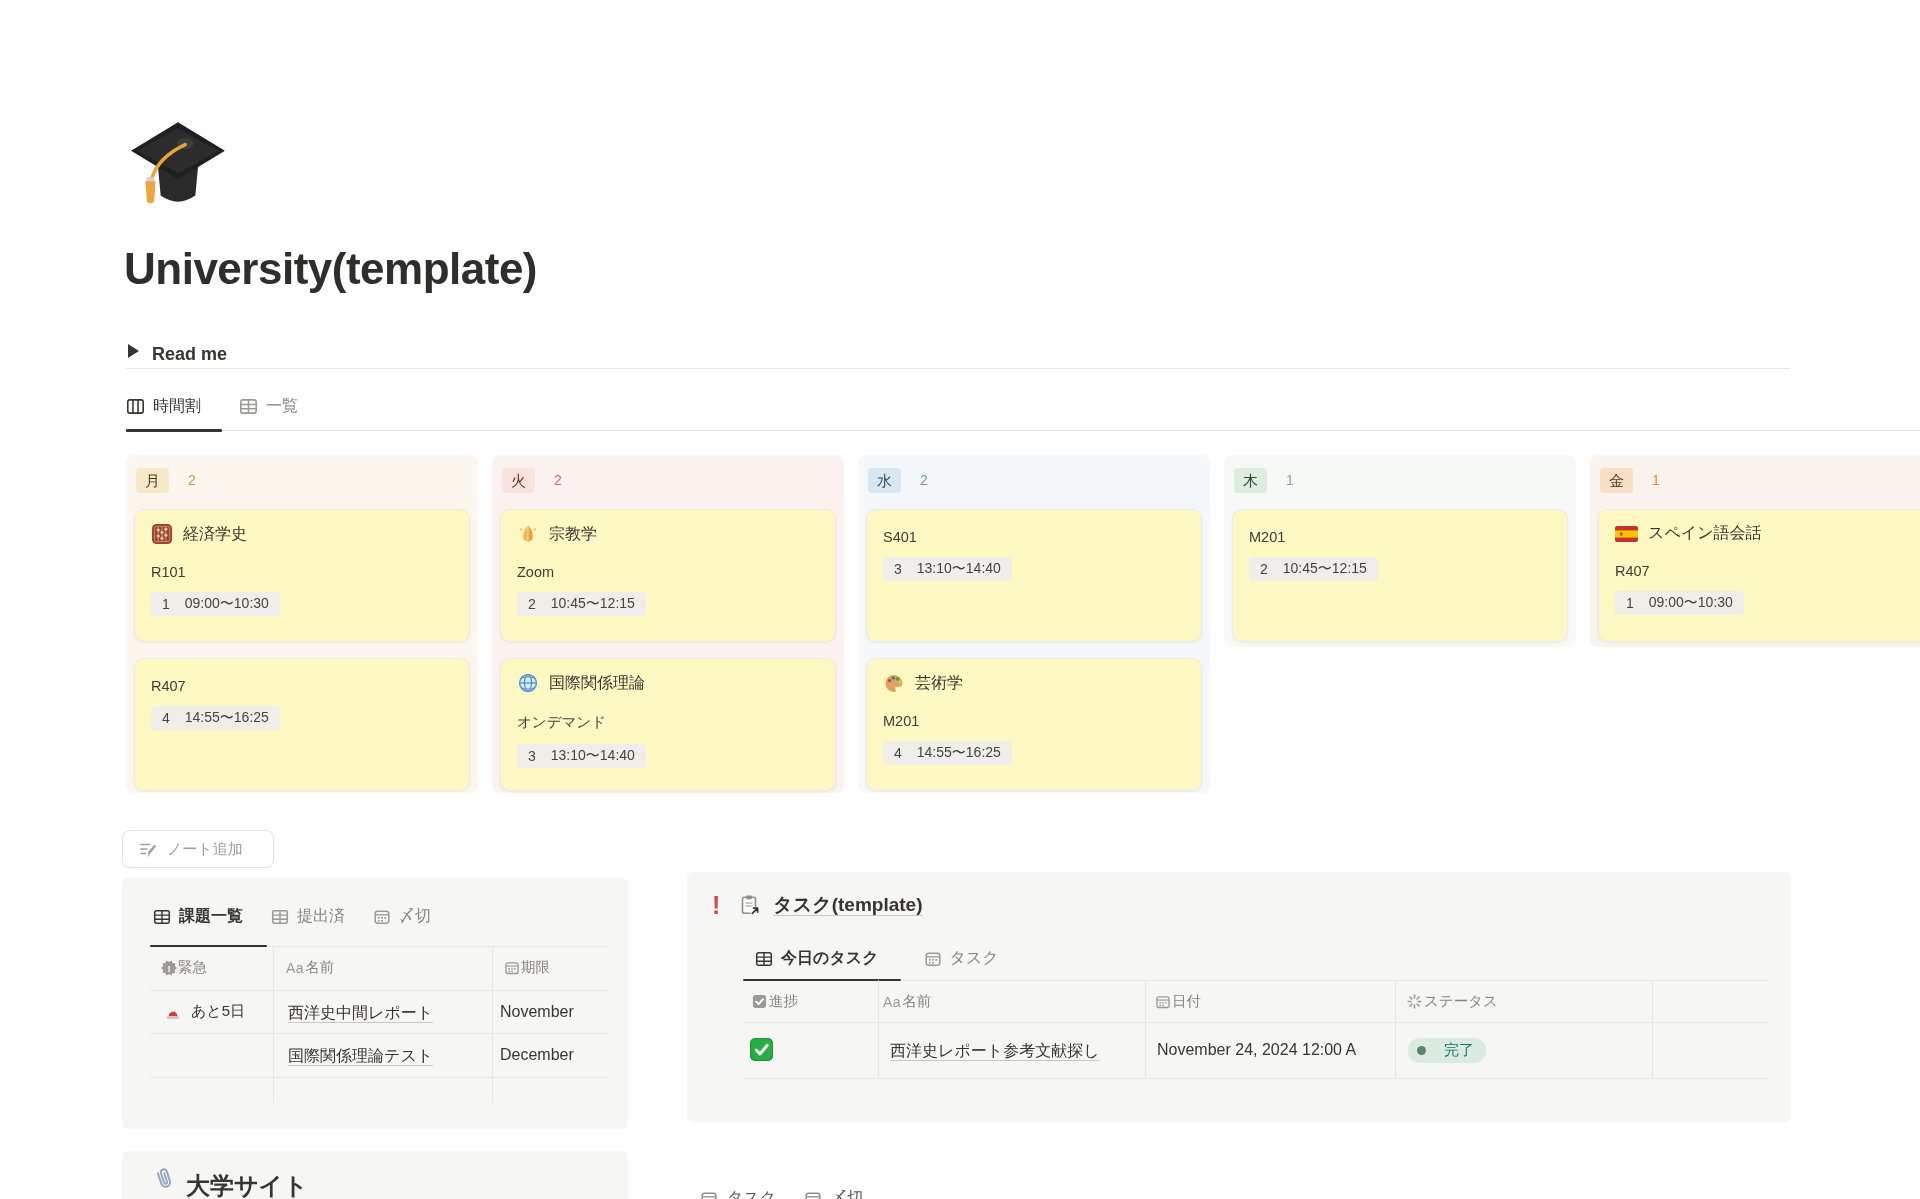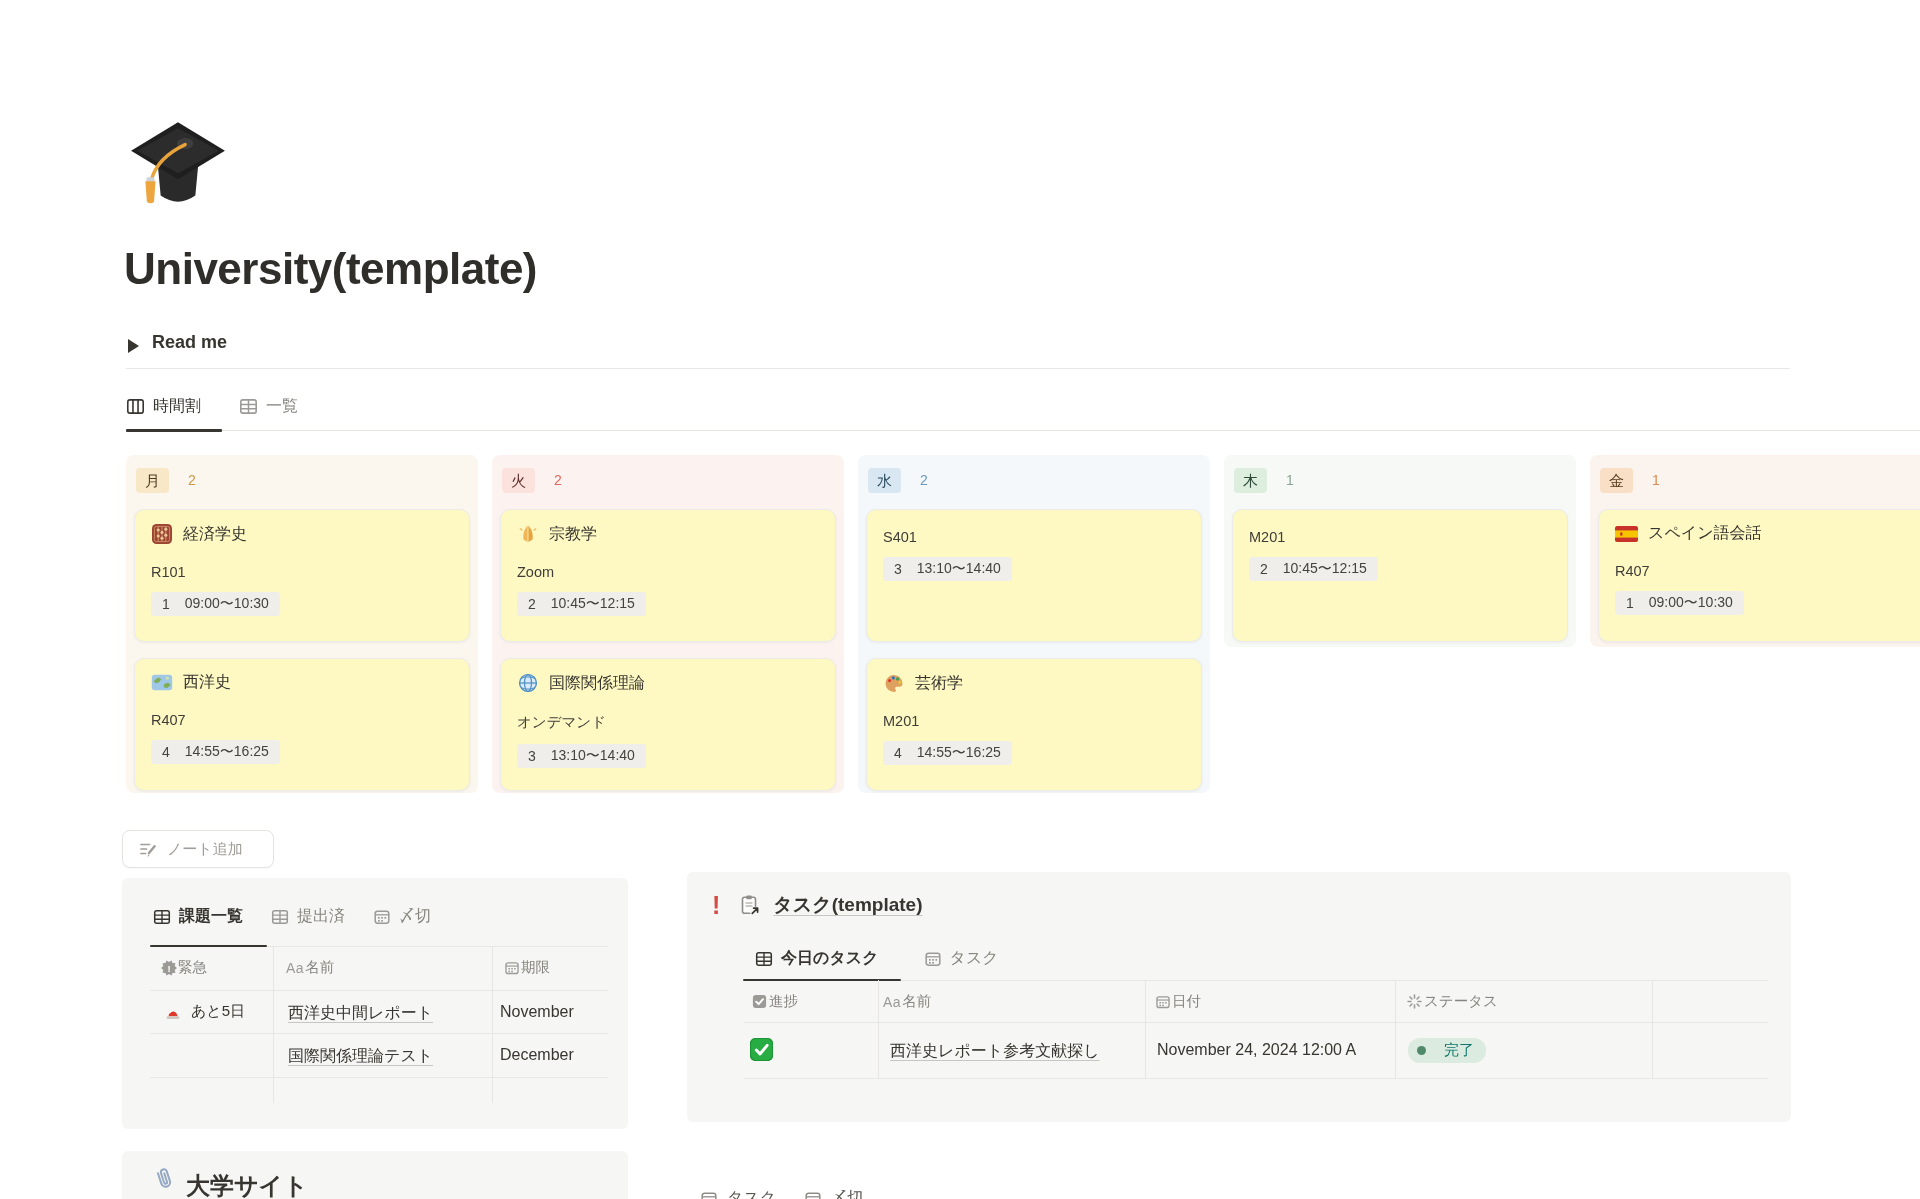--- a/index.html
+++ b/index.html
@@ -6,21 +6,21 @@
   body{
     width:1920px;height:1199px;position:relative;overflow:hidden;background:#ffffff;
     font-family:"Liberation Sans","DejaVu Sans",sans-serif;color:#37352f;
     -webkit-font-smoothing:antialiased;
   }
   .abs{position:absolute;}
   .icon{display:inline-block;vertical-align:middle;flex:0 0 auto;}
 
   
   .page-title{left:124px;top:244px;font-size:44px;font-weight:700;letter-spacing:-.5px;color:#2f2e2b;}
-  .readme{left:128px;top:332px;display:flex;align-items:flex-end;gap:13px;cursor:pointer;}
+  .readme{left:128px;top:344px;display:flex;align-items:flex-start;gap:13px;cursor:pointer;}
   .readme .tri{width:0;height:0;border-left:11px solid #37352f;border-top:7px solid transparent;border-bottom:7px solid transparent;}
   .readme .lbl{font-size:18px;font-weight:700;}
   .hline{background:#e8e7e4;height:1px;}
 
   
   .vtabs{left:126px;top:396px;display:flex;gap:38px;align-items:center;}
   .vtab{display:flex;align-items:center;gap:8px;font-size:16px;cursor:pointer;}
   .vtab.active{color:#37352f;font-weight:400;}
   .vtab.inactive{color:#83817c;font-weight:400;}
   .vtab.inactive .icon{color:#9b9a97;}
@@ -253,26 +253,20 @@
         </svg>
         <span>経済学史</span>
       </div>
     <div class="bcard-loc">R101</div>
     <div class="bcard-pillrow"><span class="pill">
           <span>1</span>
           <span>09:00〜10:30</span>
         </span></div>
   </div>
   <div class="bcard">
-    <div class="bcard-title">
-        <svg class="icon" width="22" height="19">
-          <use href="#i-map"></use>
-        </svg>
-        <span>西洋史</span>
-      </div>
     <div class="bcard-loc">R407</div>
     <div class="bcard-pillrow"><span class="pill">
           <span>4</span>
           <span>14:55〜16:25</span>
         </span></div>
   </div>
 </div>
 
 <div class="bcol theme-red" style="left:492px;height:338px">
   <div class="bcol-head">

